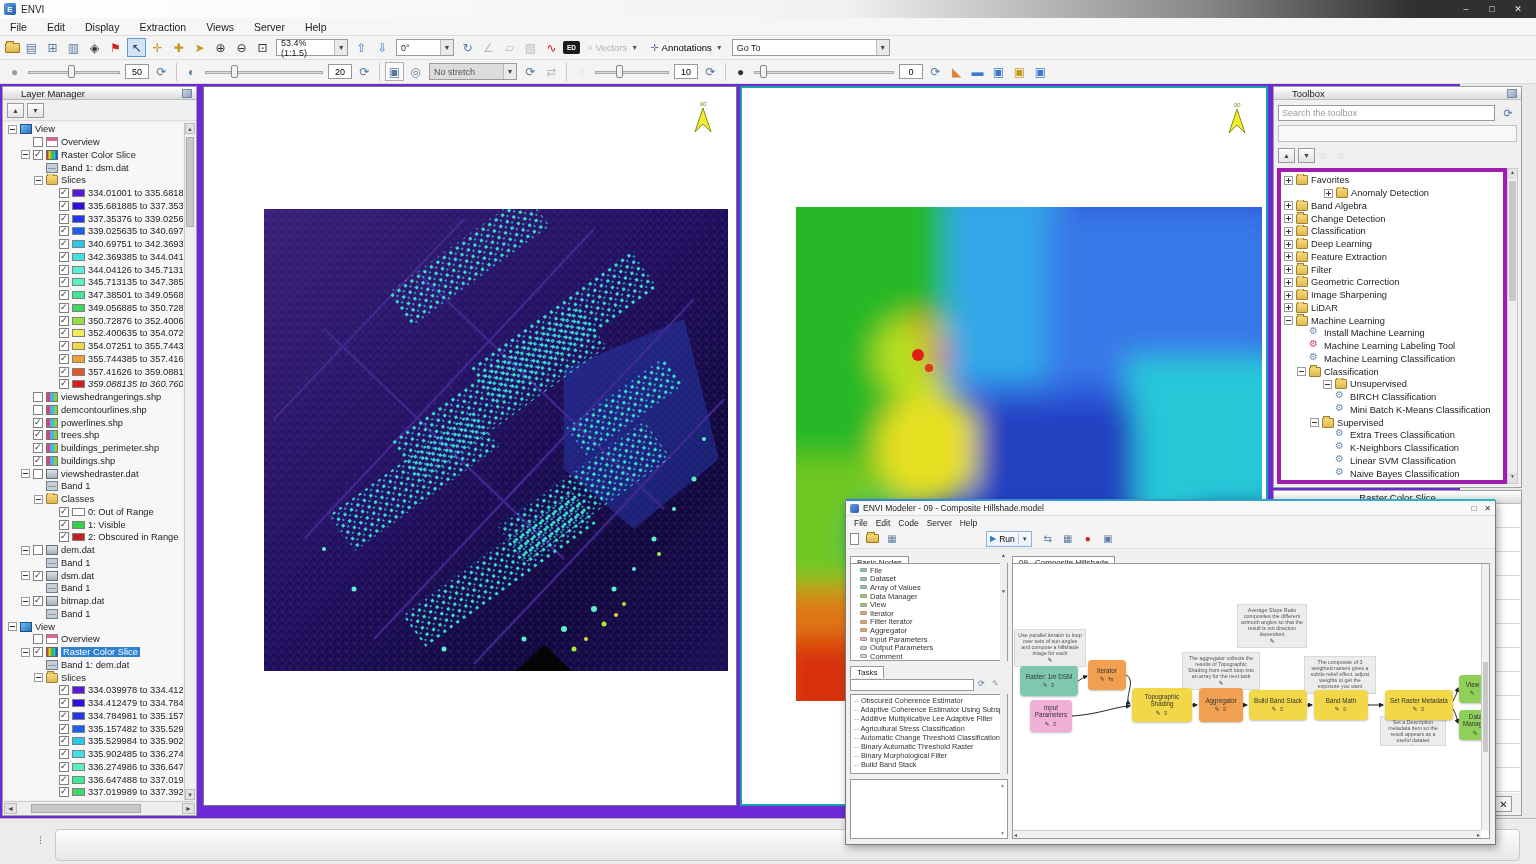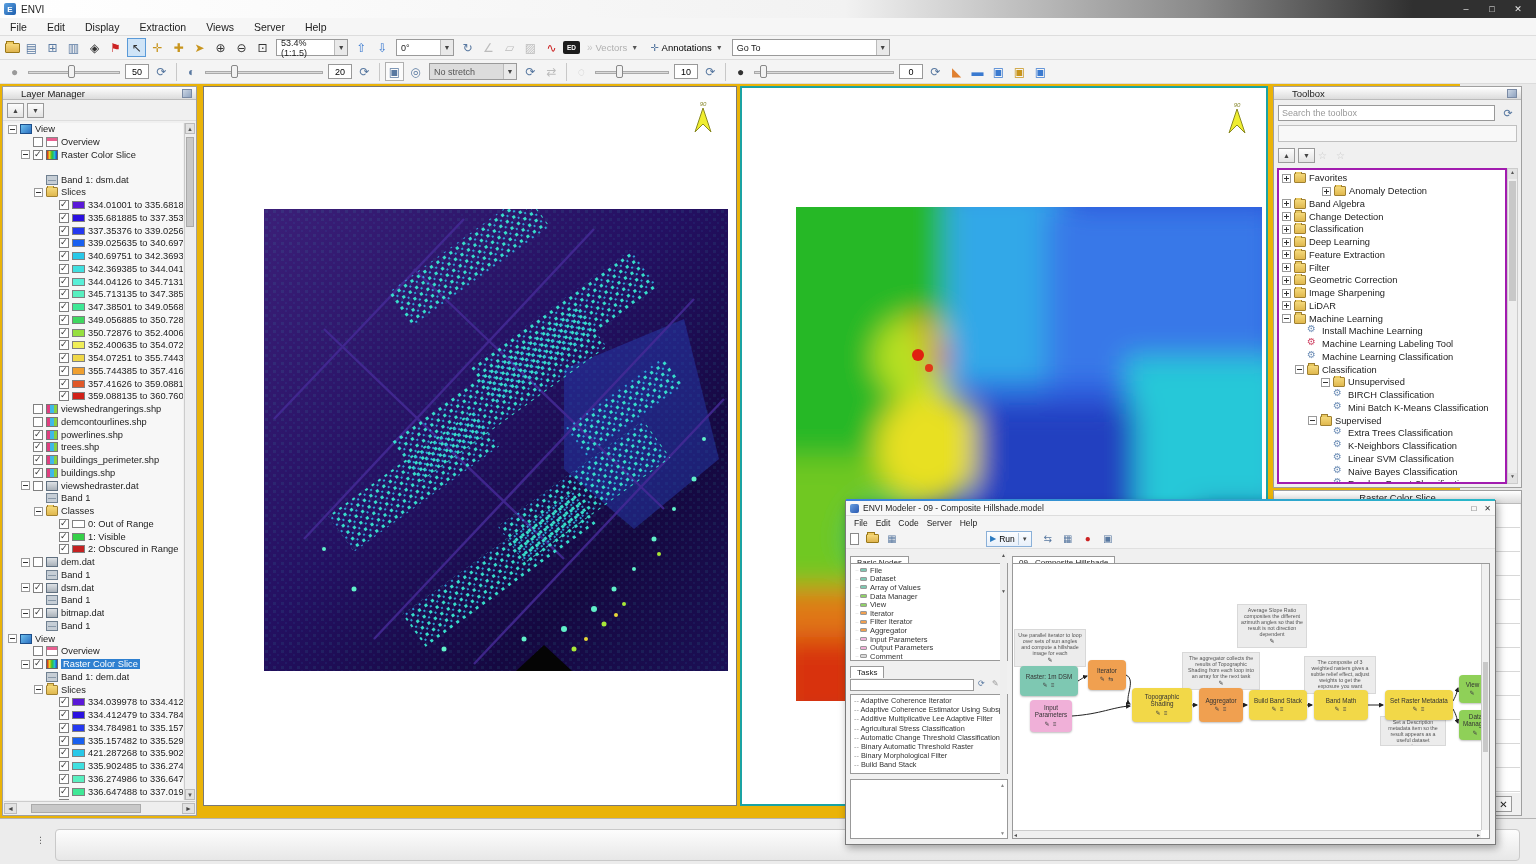--- a/index.html
+++ b/index.html
@@ -39,21 +39,21 @@
   .slider{position:relative;height:17px;margin:0 3px;}
   .slider .track{position:absolute;top:8px;left:0;right:0;height:3px;background:#dadada;border:1px solid #aaa;}
   .slider .thumb{position:absolute;top:2px;width:7px;height:13px;background:#f2f2f2;border:1px solid #888;border-radius:2px;}
   .sep{width:1px;height:18px;background:#c8c8c8;margin:0 4px;}
   .ddbtn{display:flex;align-items:center;font-size:9.5px;margin:0 4px;height:18px;padding:0 2px;}
   .ddbtn .dg{font-size:10px;margin-right:3px;}
   .ddbtn .dar{font-size:7px;margin-left:4px;color:#555;}
   .ddbtn.dis{color:#b0b0b0}.ddbtn.dis .dg{color:#c8c8c8}
 
   
-  #main{position:absolute;left:0;top:84px;width:1460px;height:734px;background:#eab308;}
+  #main{position:absolute;left:0;top:84px;width:1460px;height:734px;background:#6d28d9;}
 
   
   .panel{position:absolute;background:#f0f0f0;border:1px solid #9f9f9f;}
   .phead{height:13px;background:linear-gradient(#ffffff,#dcdcdc);border-bottom:1px solid #bbb;
     font-size:9.5px;color:#222;display:flex;align-items:center;padding-left:18px;position:relative;}
   .pin{position:absolute;right:4px;top:2px;width:10px;height:9px;background:linear-gradient(135deg,#cbd6e4,#8fa3c0);border:1px solid #7a8aa4;}
 
   
   #lm{left:2px;top:2px;width:195px;height:730px;}
   .btnrow{height:21px;display:flex;align-items:center;padding-left:4px;gap:3px;border-bottom:1px solid #ddd;}
@@ -97,21 +97,21 @@
   .mapimg{position:absolute;}
   .narrow{position:absolute;width:22px;height:36px;}
 
   
   #toolbox{left:1273px;top:2px;width:249px;height:402px;}
   #tb-search{position:absolute;top:18px;left:4px;height:16px;right:26px;border:1px solid #999;background:#fff;font-size:9px;color:#222;padding:0 3px;width:auto;}
   #tb-search::placeholder{color:#9a9a9a;}
   #tb-refresh{position:absolute;top:18px;right:4px;width:18px;height:16px;font-size:11px;color:#5878a0;display:flex;align-items:center;justify-content:center;}
   #tb-resultbox{position:absolute;top:38px;left:4px;right:4px;height:17px;border:1px solid #c0c0c0;background:#f8f8f8;}
   #tb-btnrow{position:absolute;top:59px;left:4px;height:18px;display:flex;gap:3px;align-items:center;}
-  .tbxtree{position:absolute;top:81px;bottom:3px;left:3px;right:14px;background:#fff;border:2px solid #a21caf;overflow:hidden;padding-top:2px;}
+  .tbxtree{position:absolute;top:81px;bottom:3px;left:3px;right:14px;background:#fff;border:4px solid #a21caf;overflow:hidden;padding-top:2px;}
   .tbxsb{position:absolute;top:81px;bottom:3px;right:3px;width:11px;background:#eee;border:1px solid #ccc;}
 
   
   #rcs{left:1273px;top:406px;width:249px;height:326px;}
   #rcs .body{position:absolute;top:13px;left:1px;right:1px;bottom:22px;background:#fff;}
   #rcs .body .rrow{height:24px;border-bottom:1px solid #d8d8d8;}
   #rcs-x{position:absolute;right:9px;bottom:3px;width:17px;height:16px;border:1px solid #9a9a9a;background:#f6f6f6;
     display:flex;align-items:center;justify-content:center;font-size:10px;color:#222;}
 
   
@@ -345,21 +345,21 @@
             <span class="lbl">Overview</span>
           </div>
 
           <div class="trow" style="padding-left: 16px;">
             <span class="exp e-m"></span>
             <span class="chk k-c"></span>
             <span class="tic ic-rcs"></span>
             <span class="lbl">Raster Color Slice</span>
           </div>
 
-          <div class="trow" style="padding-left: 29px; margin-top: 12px;">
+          <div class="trow" style="padding-left: 29px;">
             <span class="exp e-n"></span>
 
             <span class="tic ic-band"></span>
             <span class="lbl">Band 1: dsm.dat</span>
           </div>
 
           <div class="trow" style="padding-left: 29px;">
             <span class="exp e-m"></span>
 
             <span class="tic ic-folder"></span>
@@ -464,21 +464,21 @@
             <span class="lbl">355.744385 to 357.416</span>
           </div>
 
           <div class="trow" style="padding-left: 42px;">
             <span class="exp e-n"></span>
             <span class="chk k-c"></span>
             <span class="tic ic-sw" style="background: rgb(224, 88, 40);"></span>
             <span class="lbl">357.41626 to 359.0881</span>
           </div>
 
-          <div class="trow" style="padding-left: 42px;">
+          <div class="trow" style="padding-left: 42px; font-style: italic;">
             <span class="exp e-n"></span>
             <span class="chk k-c"></span>
             <span class="tic ic-sw" style="background: rgb(208, 32, 24);"></span>
             <span class="lbl">359.088135 to 360.760</span>
           </div>
 
           <div class="trow" style="padding-left: 16px;">
             <span class="exp e-n"></span>
             <span class="chk k-u"></span>
             <span class="tic ic-shp"></span>
@@ -664,21 +664,21 @@
             <span class="exp e-n"></span>
             <span class="chk k-c"></span>
             <span class="tic ic-sw" style="background: rgb(24, 96, 240);"></span>
             <span class="lbl">335.157482 to 335.529</span>
           </div>
 
           <div class="trow" style="padding-left: 42px;">
             <span class="exp e-n"></span>
             <span class="chk k-c"></span>
             <span class="tic ic-sw" style="background: rgb(40, 200, 232);"></span>
-            <span class="lbl">421.287268 to 335.902</span>
+            <span class="lbl">335.529984 to 335.902</span>
           </div>
 
           <div class="trow" style="padding-left: 42px;">
             <span class="exp e-n"></span>
             <span class="chk k-c"></span>
             <span class="tic ic-sw" style="background: rgb(63, 224, 224);"></span>
             <span class="lbl">335.902485 to 336.274</span>
           </div>
 
           <div class="trow" style="padding-left: 42px;">
@@ -1109,21 +1109,21 @@
             <span class="bnsq" style="background: rgb(216, 216, 216);"></span>
             <span>Comment</span>
           </div>
         </div>
       <span class="mtab" id="tasks-tab">Tasks</span>
       <input id="task-search" style="">
       <span id="task-sic">⟳</span>
       <span id="task-eic">✎</span>
       <div id="task-list">
 
-      <div class="taskrow">Adaptive Coherence Iterator</div>
+      <div class="taskrow">Obscured Coherence Estimator</div>
           <div class="taskrow">Adaptive Coherence Estimator Using Subspace B</div>
           <div class="taskrow">Additive Multiplicative Lee Adaptive Filter</div>
           <div class="taskrow">Agricultural Stress Classification</div>
           <div class="taskrow">Automatic Change Threshold Classification</div>
           <div class="taskrow">Binary Automatic Threshold Raster</div>
           <div class="taskrow">Binary Morphological Filter</div>
           <div class="taskrow">Build Band Stack</div>
         </div>
       <div id="task-vsb">▲<br><br><br><br><br><br>▼</div>
       <div id="task-hsb">

